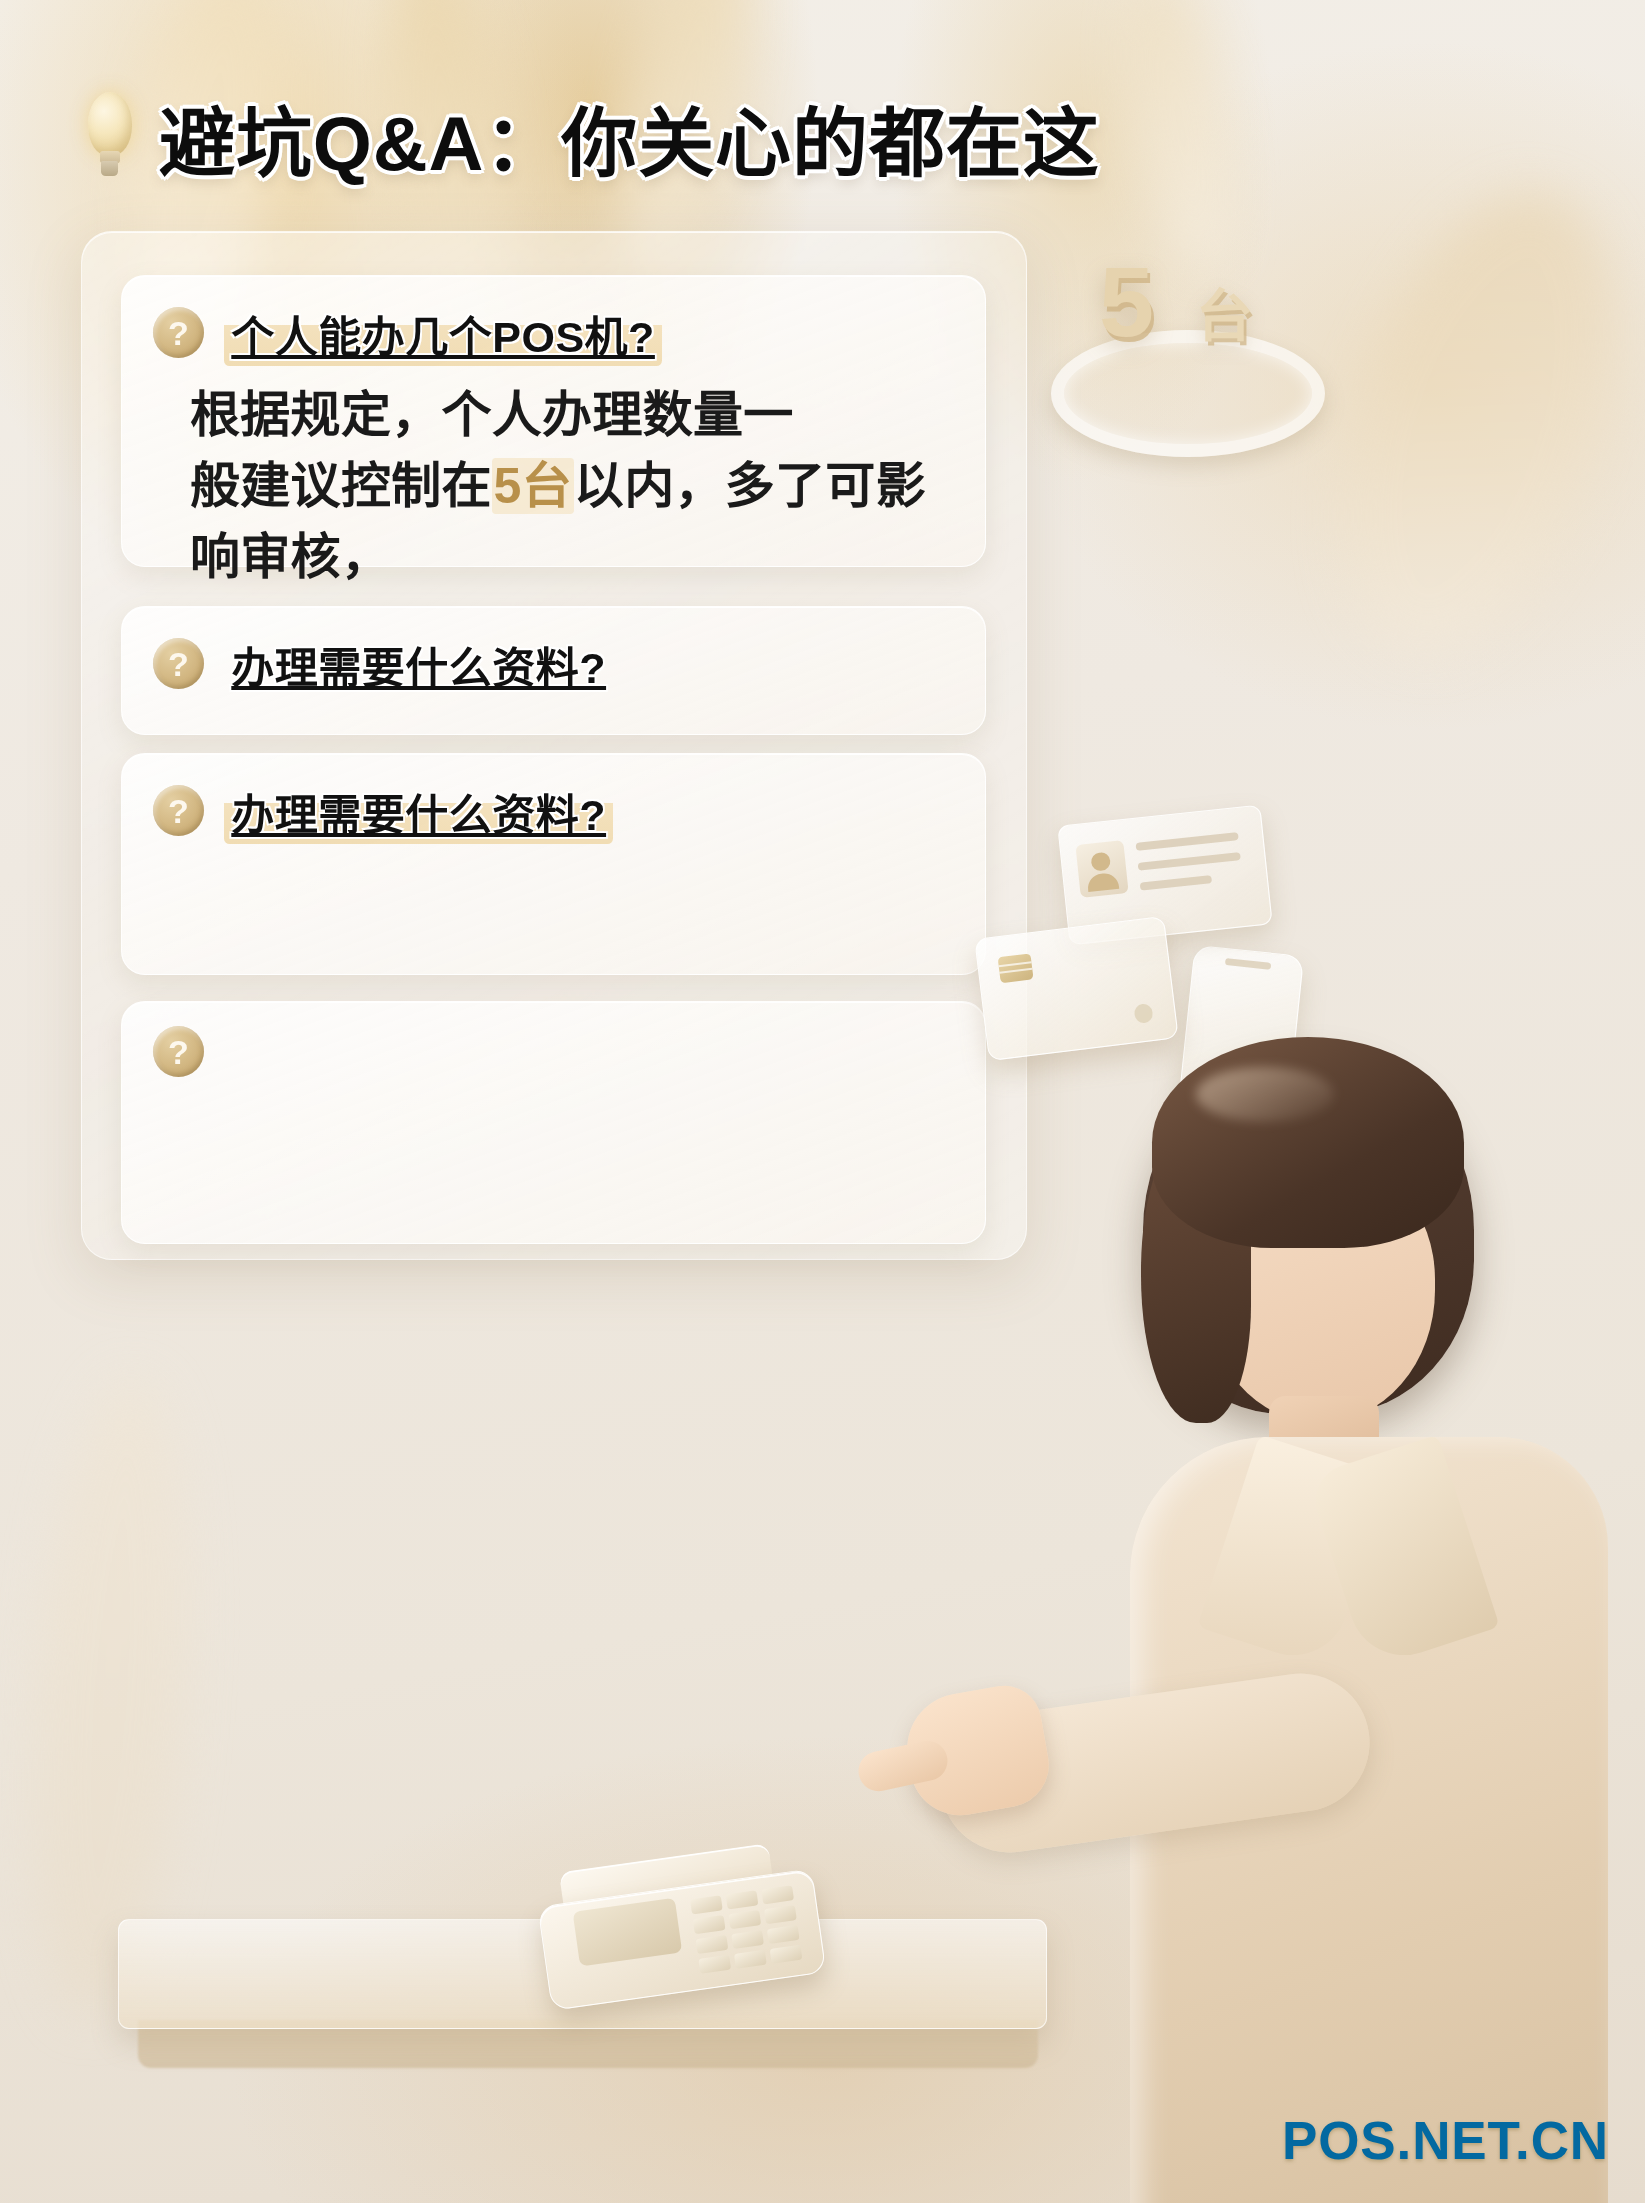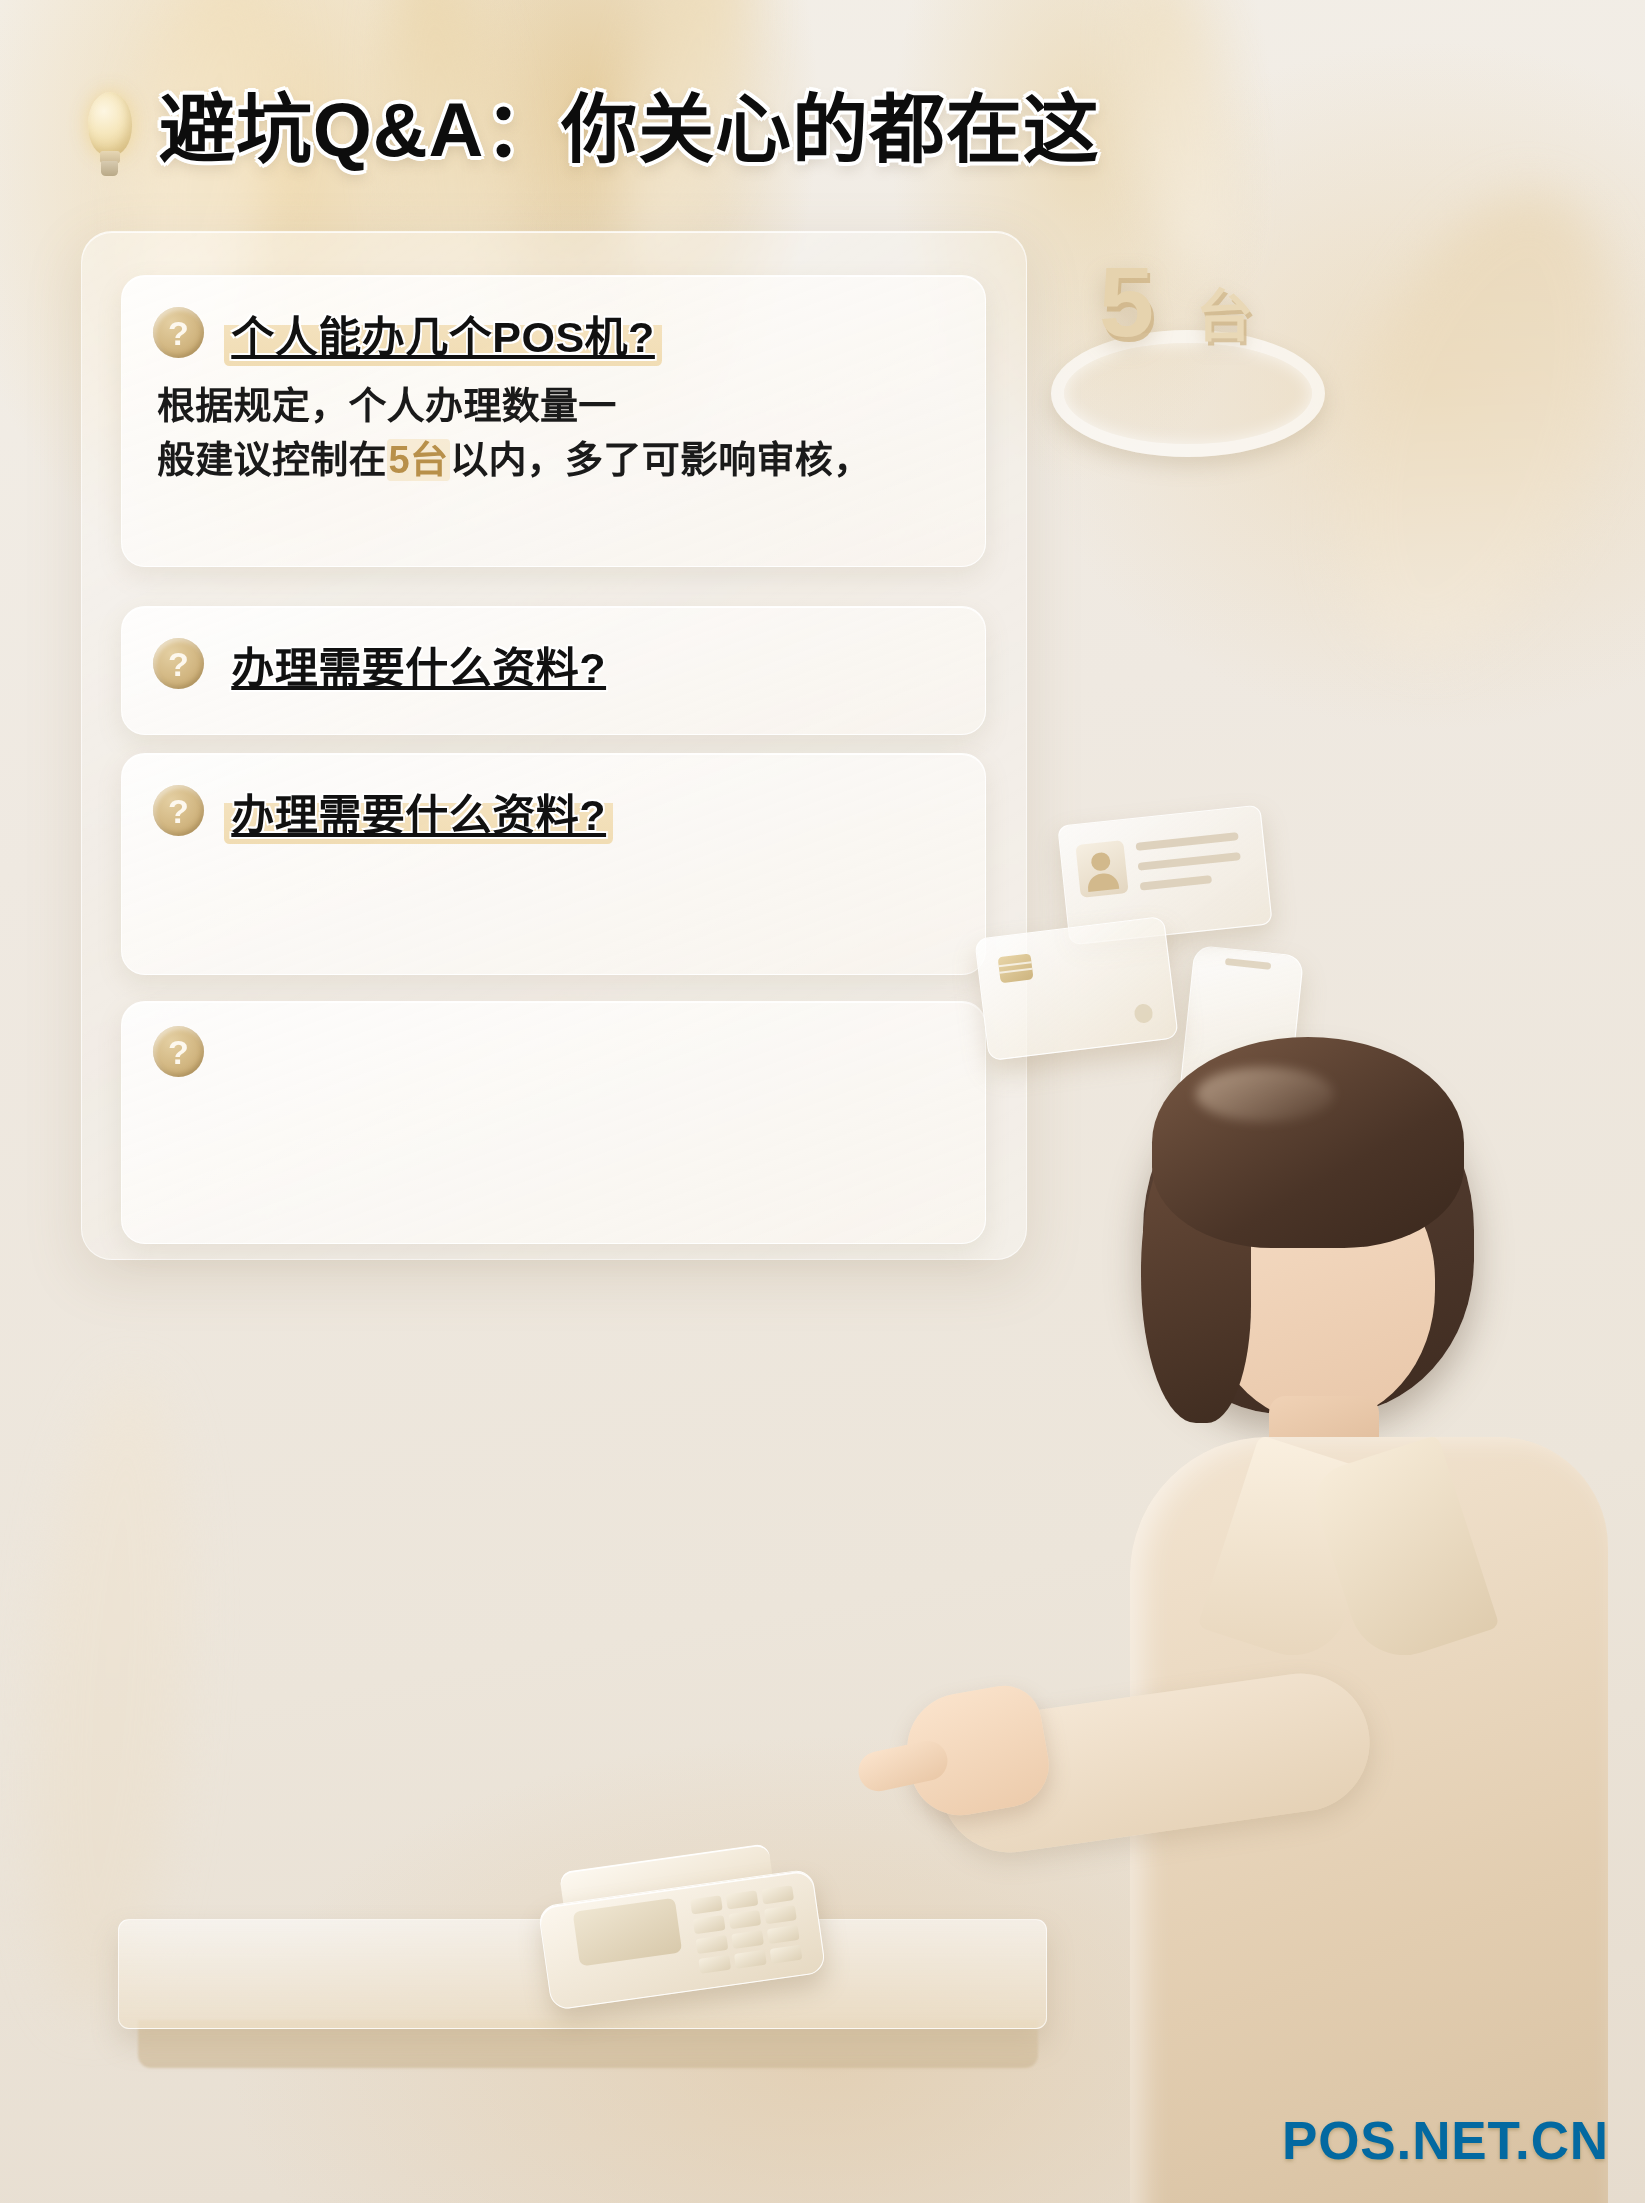--- a/index.html
+++ b/index.html
@@ -22,21 +22,21 @@
   }
   .bg-streak{position:absolute;filter:blur(24px);opacity:.55;border-radius:50%;}
   .s1{left:138px;top:-37px;width:138px;height:386px;background:linear-gradient(180deg,#f0dcb4,#fdf8ef);transform:rotate(9deg);}
   .s2{left:395px;top:-55px;width:110px;height:459px;background:linear-gradient(180deg,#e8cf9b,#f7efe0);transform:rotate(-6deg);}
   .s3{left:634px;top:-73px;width:101px;height:349px;background:linear-gradient(180deg,#ecd6a8,#f8f1e4);transform:rotate(12deg);}
   .s4{left:1139px;top:-27.5px;width:83px;height:303px;background:linear-gradient(180deg,#eedcb9,#faf4e9);transform:rotate(-10deg);}
   .s5{left:1359px;top:184px;width:239px;height:478px;background:linear-gradient(160deg,#e6cfa6,#f6eee1);transform:rotate(18deg);}
   .s6{left:37px;top:1377px;width:147px;height:643px;background:linear-gradient(180deg,#f1e6d4,#e9dcc7);transform:rotate(4deg);}
 
   
-  .title-row{position:absolute;left:84px;top:92px;display:flex;align-items:flex-start;gap:24px;z-index:40;}
+  .title-row{position:absolute;left:84px;top:92px;display:flex;align-items:flex-end;gap:24px;z-index:40;}
   .bulb{width:51px;height:90px;position:relative;}
   .bulb-glass{position:absolute;left:3.7px;top:0;width:44px;height:64px;border-radius:50% 50% 46% 46%;
     background:radial-gradient(circle at 36% 30%,#fdf6e2 0%,#f6e7bd 42%,#e8d29a 78%,#dcc286 100%);
     box-shadow:0 0 20px rgba(240,214,150,.9),inset -3.7px -5.5px 9.2px rgba(190,160,100,.35);}
   .bulb-neck{position:absolute;left:15.6px;top:59px;width:20px;height:12px;border-radius:2.8px;
     background:linear-gradient(180deg,#e7d7b4,#cdbb96);}
   .bulb-base{position:absolute;left:17.4px;top:69px;width:16.5px;height:14.7px;border-radius:1.8px 1.8px 4.6px 4.6px;
     background:linear-gradient(180deg,#d8cbb0,#b9a987);}
   h1.title{
     margin:0;font-size:76px;line-height:1;letter-spacing:0.9px;color:#0d0d0d;font-weight:700;
@@ -79,21 +79,21 @@
   .q-badge{flex:0 0 auto;width:51px;height:51px;border-radius:50%;
     background:radial-gradient(circle at 36% 30%,#e4cfa2,#cdb079 70%,#bfa06a 100%);
     box-shadow:inset -1.8px -2.8px 5.5px rgba(140,112,64,.45),inset 1.8px 2.8px 5.5px rgba(255,255,255,.55);
     display:flex;align-items:center;justify-content:center;
     color:#fdf8ee;font-size:34px;font-weight:700;line-height:1;}
   .q-text{font-size:43px;font-weight:700;color:#111;letter-spacing:0.5px;white-space:nowrap;
     padding:1.8px 7.3px;border-radius:5.5px;
     text-shadow:-1.8px -1.8px 0 #fff,1.8px -1.8px 0 #fff,-1.8px 1.8px 0 #fff,1.8px 1.8px 0 #fff;text-decoration:underline;}
   .q-text.hl{background:linear-gradient(180deg,rgba(245,228,196,0) 38%,rgba(243,224,186,.95) 38%,rgba(240,219,176,.95) 100%);}
 
-  .q-body{padding:14.7px 31px 0 35px;font-size:38px;line-height:1.42;color:#1a1a1a;font-weight:600;letter-spacing:0.3px;}
+  .q-body{padding:14.7px 31px 0 35px;font-size:50px;line-height:1.42;color:#1a1a1a;font-weight:600;letter-spacing:0.3px;margin-left:33px;}
   .q-body .g{color:#b8904a;font-weight:700;background:rgba(243,226,192,.62);border-radius:3.7px;padding:0 1.8px;}
 
   
   .receipt{width:27.5px;height:37px;background:#f4f1ea;border:0.9px solid #cfc7b6;border-radius:1.8px;
     position:relative;display:inline-block;vertical-align:-7.3px;box-shadow:0 0.9px 2.8px rgba(0,0,0,.12);}
   .receipt:before{content:"";position:absolute;left:3.7px;top:4.6px;right:3.7px;height:2.8px;background:#b9b1a1;
     box-shadow:0 6.4px 0 #c8c0b0,0 13px 0 #c8c0b0,0 19px 0 #c8c0b0;}
   .receipt:after{content:"";position:absolute;left:0;right:0;bottom:-4.6px;height:5.5px;
     background:repeating-linear-gradient(90deg,#f4f1ea 0 3.7px,transparent 3.7px 7.3px);}
   

